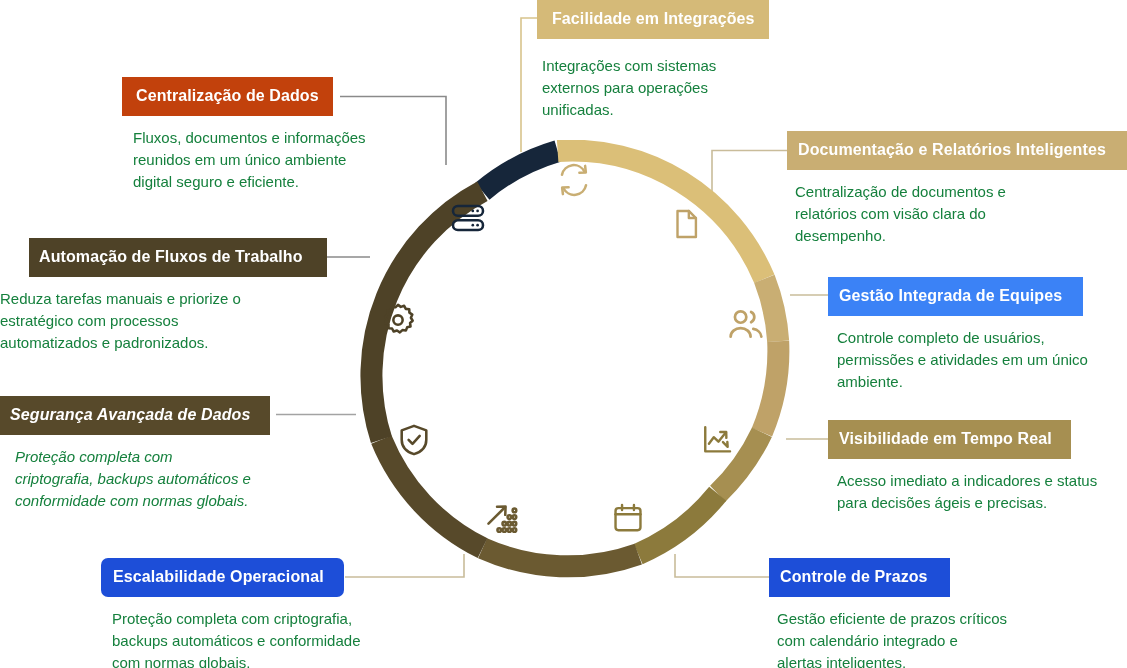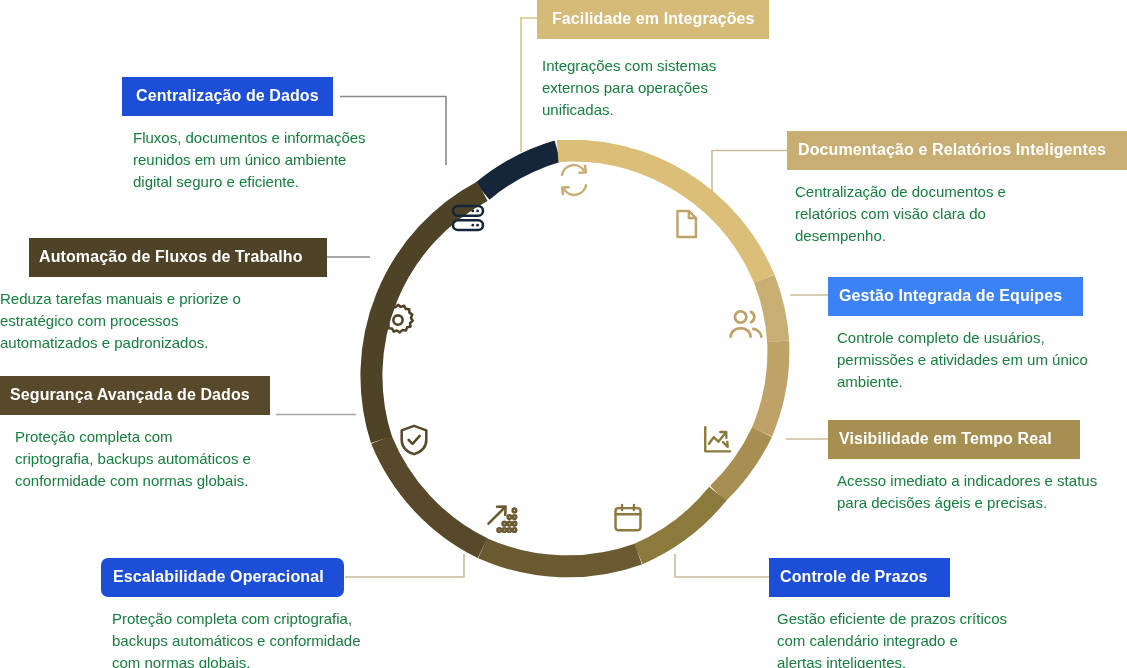--- a/index.html
+++ b/index.html
@@ -84,26 +84,26 @@
   #co-documentacao .desc   { margin-left: 8px; }
 
   #co-automacao            { left: 0px;   top: 238px; }
   #co-automacao .chip      { padding-left: 10px; padding-right: 24px; margin-left: 29px; }
   #co-automacao .desc      { }
 
   #co-gestao               { left: 828px; top: 277px; }
   #co-gestao .chip         { padding-left: 11px; padding-right: 21px; }
   #co-gestao .desc         { margin-left: 9px; }
 
-  #co-seguranca            { left: 0px;   top: 376px; }
+  #co-seguranca            { left: 0px;   top: 396px; font-style: italic; }
   #co-seguranca .chip      { padding-left: 10px; padding-right: 20px; }
   #co-seguranca .desc      { margin-left: 15px; }
 
   #co-visibilidade         { left: 828px; top: 420px; }
-  #co-visibilidade .chip   { padding-left: 11px; padding-right: 28px; }
+  #co-visibilidade .chip   { padding-left: 11px; padding-right: 19px; }
   #co-visibilidade .desc   { margin-left: 9px; }
 
   #co-escalabilidade       { left: 101px; top: 558px; }
   #co-escalabilidade .chip { padding-left: 12px; padding-right: 20px; }
   #co-escalabilidade .desc { margin-left: 11px; }
 
   #co-prazos               { left: 769px; top: 558px; }
   #co-prazos .chip         { padding-left: 11px; padding-right: 22px; }
   #co-prazos .desc         { margin-left: 8px; }
 </style>
@@ -237,21 +237,21 @@
 
     <div class="ring-icon" style="left:24px; top:158px;">
       <svg width="36" height="36" viewBox="0 0 24 24" fill="none" stroke="#4e4227" stroke-width="1.7" stroke-linecap="round" stroke-linejoin="round">
         <circle cx="12" cy="12" r="3.1"></circle>
         <path d="M12 1.9 l1.9 1.35 2.2 -.72 1.1 2.05 2.3 .22 .1 2.32 1.95 1.25 -.95 2.12 1.2 1.99 -1.75 1.52 .3 2.3 -2.25 .6 -.85 2.16 -2.3 -.35 -1.7 1.58 -1.9 -1.32 -2.2 .73 -1.12 -2.03 -2.3 -.24 -.08 -2.32 -1.96 -1.23 .94 -2.13 -1.19 -2 1.76 -1.5 -.31 -2.3 2.25 -.62 .86 -2.15 2.3 .36 Z"></path>
       </svg>
     </div>
   </div>
 
   <div class="callout" id="co-centralizacao">
-    <div class="chip" style="background:#1d4ed8;">Centralização de Dados</div>
+    <div class="chip" style="background:#c2410c;">Centralização de Dados</div>
     <div class="desc">Fluxos, documentos e informações
 reunidos em um único ambiente
 digital seguro e eficiente.</div>
   </div>
 
   <div class="callout" id="co-facilidade">
     <div class="chip" style="background:#d5ba78;">Facilidade em Integrações</div>
     <div class="desc">Integrações com sistemas
 externos para operações
 unificadas.</div>

